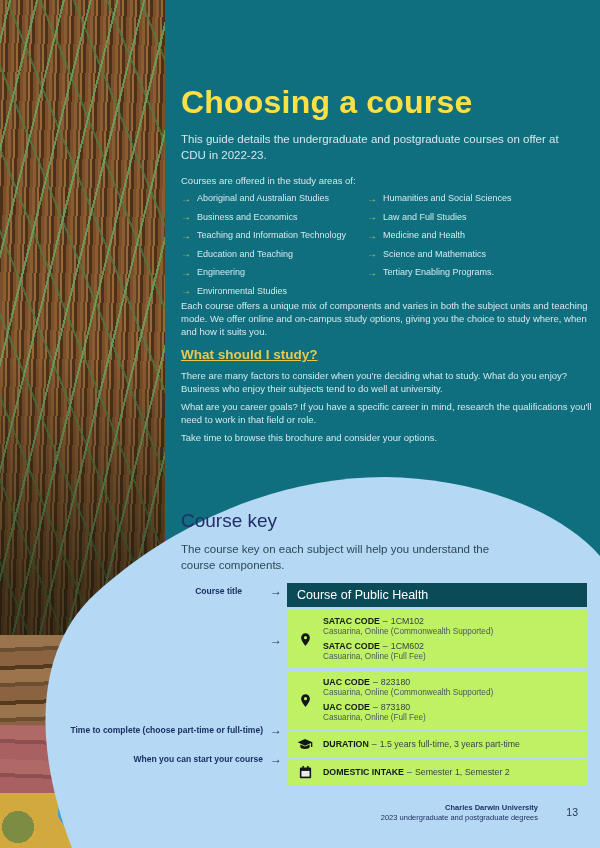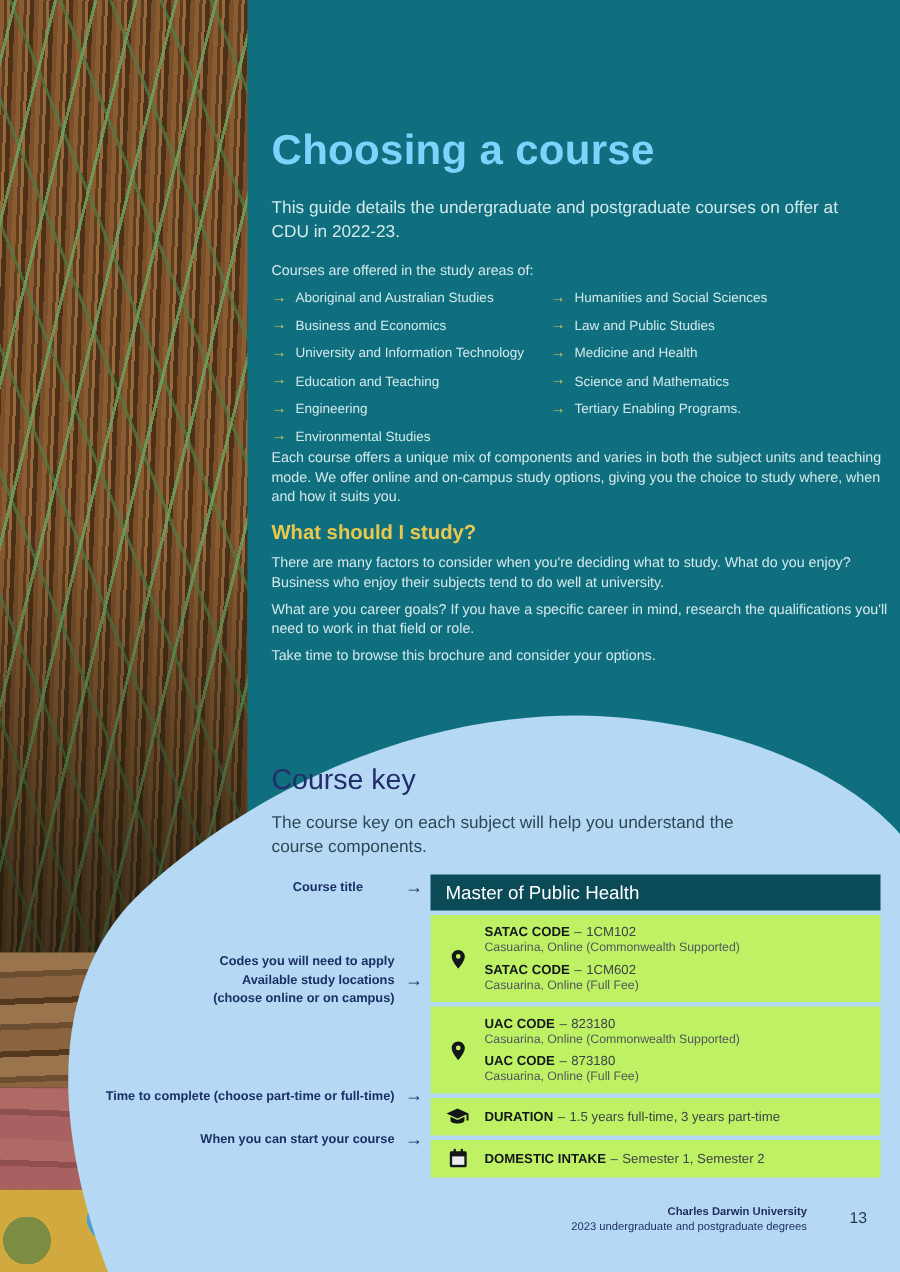--- a/index.html
+++ b/index.html
@@ -25,31 +25,31 @@
   .photo-paint-red { position:absolute; left:0; top:725px; width:165px; height:68px;
     background:repeating-linear-gradient(2deg, #a86060 0 16px, #8f4e50 16px 20px, #b06a66 20px 34px); }
   .photo-paint-yellow { position:absolute; left:0; top:793px; width:165px; height:55px;
     background:
       radial-gradient(circle at 72px 20px, #4a9fd0 0 14px, rgba(0,0,0,0) 14px),
       radial-gradient(circle at 131px 16px, #b34a2e 0 12px, rgba(0,0,0,0) 12px),
       radial-gradient(circle at 18px 34px, #7c8c42 0 16px, rgba(0,0,0,0) 16px),
       #d2a93e; }
   
   .teal-text { color:#d3e9ec; }
-  .h1 { position:absolute; left:181px; top:84px; font-size:28px; font-weight:bold; color:#7dd3fc; letter-spacing:0.2px; }
+  .h1 { position:absolute; left:181px; top:84px; font-size:32px; font-weight:bold; color:#fde047; letter-spacing:0.2px; }
   .subtitle { position:absolute; left:181px; top:131px; width:402px; font-size:11.5px; line-height:16px; }
   .areas-label { position:absolute; left:181px; top:175px; font-size:9.5px; }
   .area-col { position:absolute; top:189px; margin:0; padding:0; list-style:none; }
   .area-col.c1 { left:181px; width:186px; }
   .area-col.c2 { left:367px; width:220px; }
   .area { display:flex; align-items:center; height:18.5px; font-size:9px; color:#d3e9ec; }
   .arr { color:#d9c355; font-size:10px; margin-right:6px; font-weight:bold; }
   .para { position:absolute; left:181px; width:412px; font-size:9.5px; line-height:13px; }
   .p-mix { top:299px; }
-  .study-h { position:absolute; left:181px; top:347px; font-size:13.5px; font-weight:bold; color:#e9c84d; }
+  .study-h { position:absolute; left:181px; top:347px; font-size:13.5px; font-weight:bold; color:#e9c84d;text-decoration:underline; }
   .p-factors { top:369px; }
   .p-career { top:400px; }
   .p-browse { top:431px; }
   
   .blob { position:absolute; left:0; top:470px; width:600px; height:378px; }
   
   .ck-h { position:absolute; left:181px; top:510px; font-size:19px; font-weight:normal; color:#232d69; }
   .ck-desc { position:absolute; left:181px; top:541px; width:336px; font-size:11.5px; line-height:16px; color:#2e4756; }
   .key-label { position:absolute; right:318px; display:flex; align-items:center; gap:7px;
     color:#1a2f63; font-size:8.5px; font-weight:bold; text-align:right; line-height:12.5px; }
@@ -97,21 +97,21 @@
     <li class="area">
         <span class="arr">→</span>
         <span>Aboriginal and Australian Studies</span>
       </li>
     <li class="area">
         <span class="arr">→</span>
         <span>Business and Economics</span>
       </li>
     <li class="area">
         <span class="arr">→</span>
-        <span>University and Information Technology</span>
+        <span>Teaching and Information Technology</span>
       </li>
     <li class="area">
         <span class="arr">→</span>
         <span>Education and Teaching</span>
       </li>
     <li class="area">
         <span class="arr">→</span>
         <span>Engineering</span>
       </li>
     <li class="area">
@@ -119,21 +119,21 @@
         <span>Environmental Studies</span>
       </li>
   </ul>
   <ul class="area-col c2">
     <li class="area">
         <span class="arr">→</span>
         <span>Humanities and Social Sciences</span>
       </li>
     <li class="area">
         <span class="arr">→</span>
-        <span>Law and Public Studies</span>
+        <span>Law and Full Studies</span>
       </li>
     <li class="area">
         <span class="arr">→</span>
         <span>Medicine and Health</span>
       </li>
     <li class="area">
         <span class="arr">→</span>
         <span>Science and Mathematics</span>
       </li>
     <li class="area">
@@ -153,38 +153,33 @@
   </svg>
 
   <div class="ck-h">Course key</div>
   <div class="ck-desc">The course key on each subject will help you understand the course components.</div>
 
   <div class="key-label kl-title">
     <span>Course title</span>
     <span class="karr">→</span>
   </div>
   <div class="key-label kl-codes">
-    <span>
-      <span>Codes you will need to apply</span><br>
-      <span>Available study locations</span><br>
-      <span>(choose online or on campus)</span>
-    </span>
     <span class="karr">→</span>
   </div>
   <div class="key-label kl-dur">
     <span>Time to complete (choose part-time or full-time)</span>
     <span class="karr">→</span>
   </div>
   <div class="key-label kl-intake">
     <span>When you can start your course</span>
     <span class="karr">→</span>
   </div>
 
   <div class="ck-table">
-    <div class="ct-header">Master of Public Health</div>
+    <div class="ct-header">Course of Public Health</div>
 
     <div class="trow">
       <div class="ticon">
         <svg viewBox="0 0 24 24" width="15" height="15">
             <path fill="#14171a" d="M12 2C8.1 2 5 5.1 5 9c0 5.2 7 13 7 13s7-7.8 7-13c0-3.9-3.1-7-7-7zm0 9.5a2.5 2.5 0 1 1 0-5 2.5 2.5 0 0 1 0 5z"></path>
           </svg>
       </div>
       <div class="tbody">
         <div class="entry">
           <div class="eline"><b>SATAC CODE</b><span class="dash">–</span><span>1CM102</span></div>

